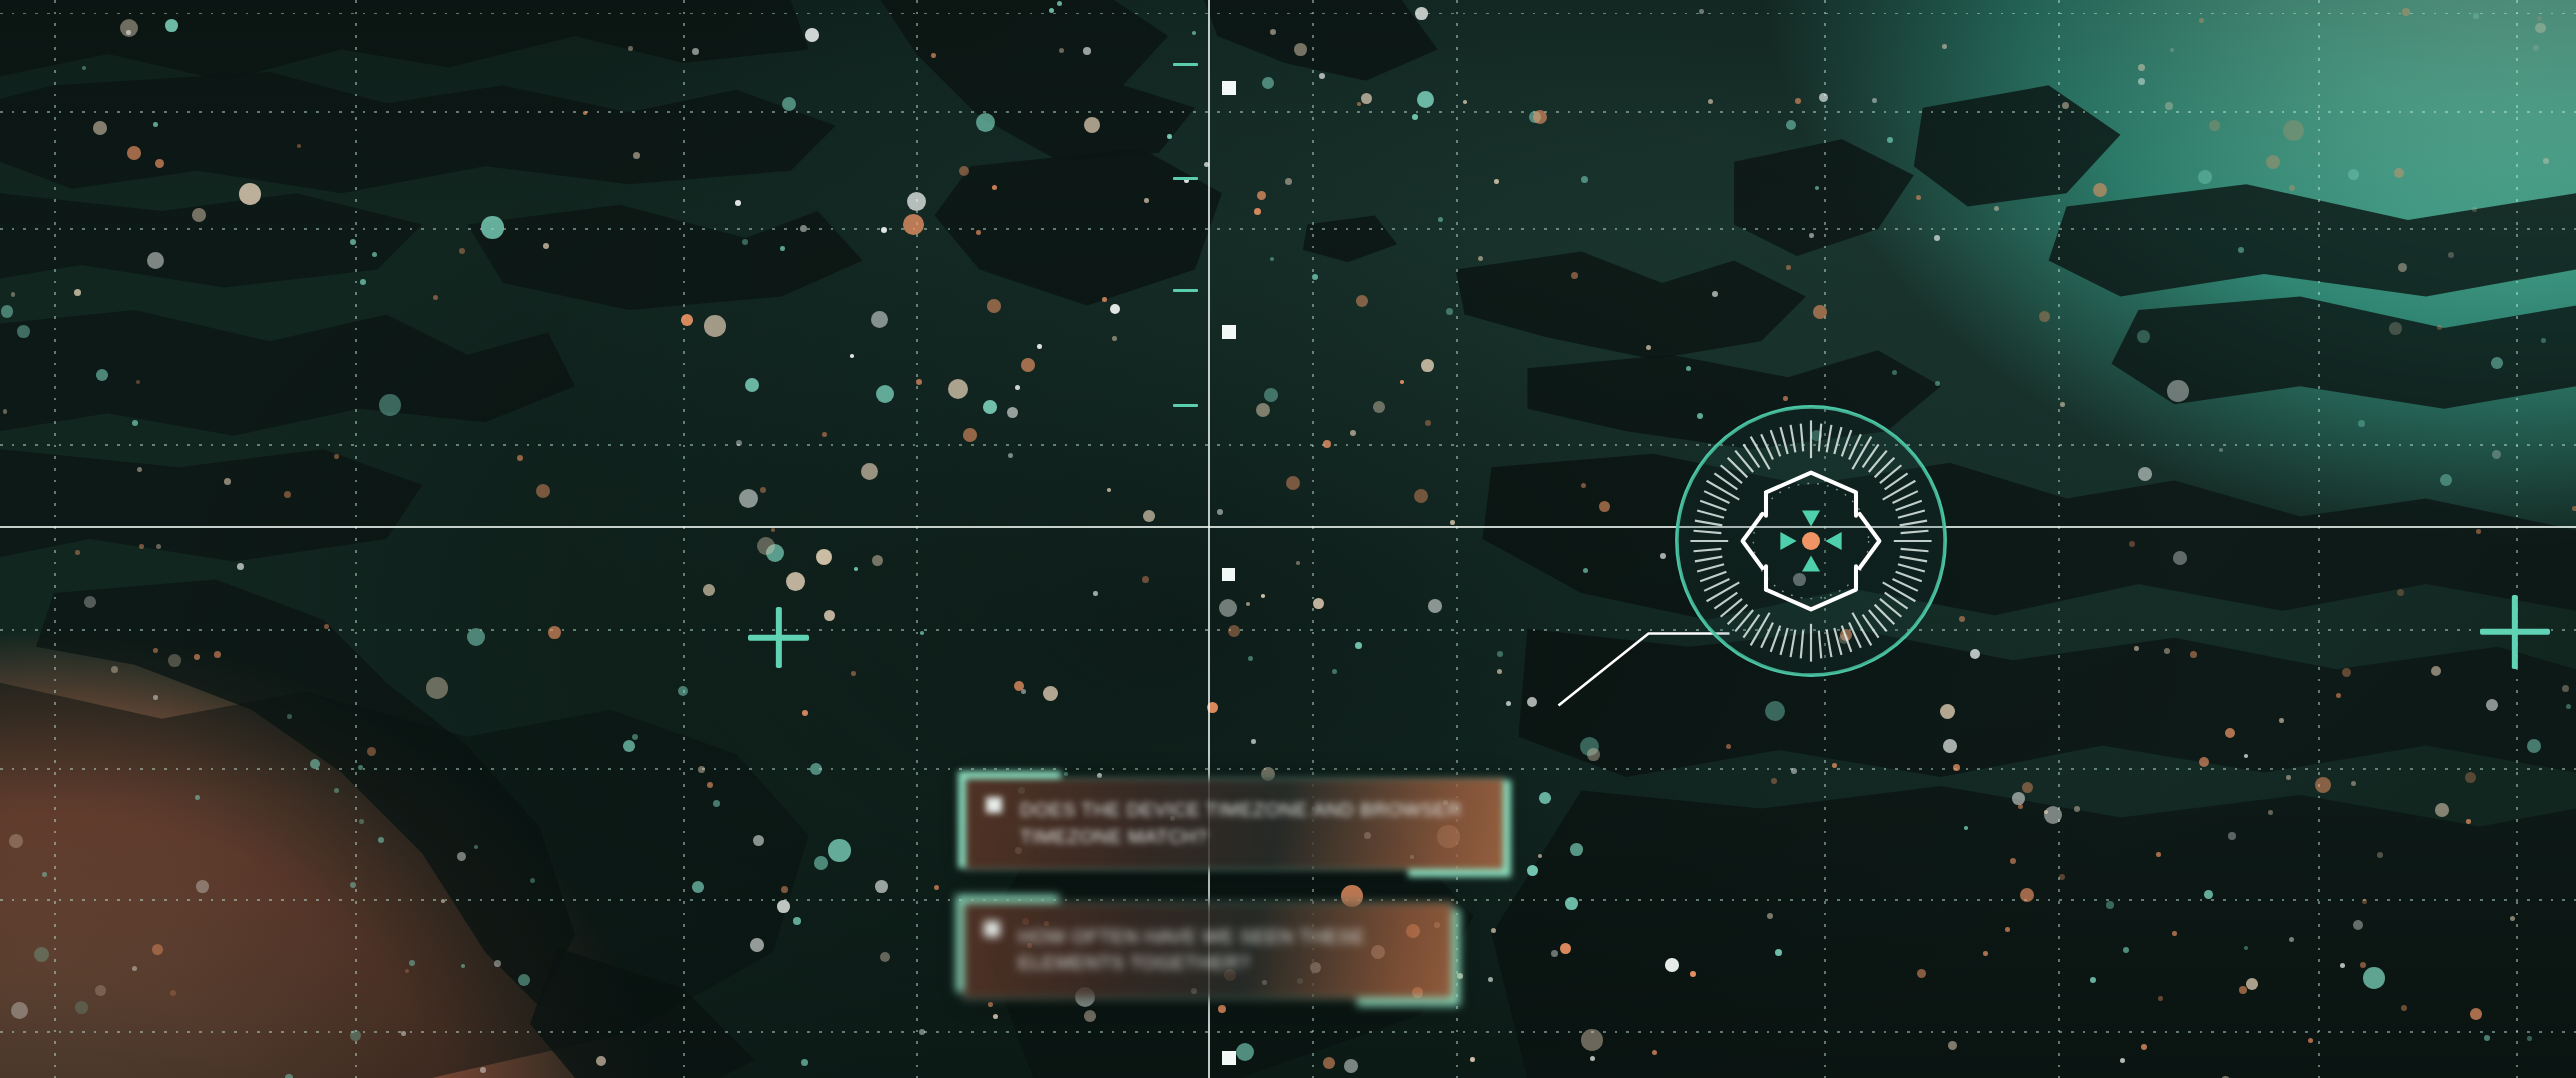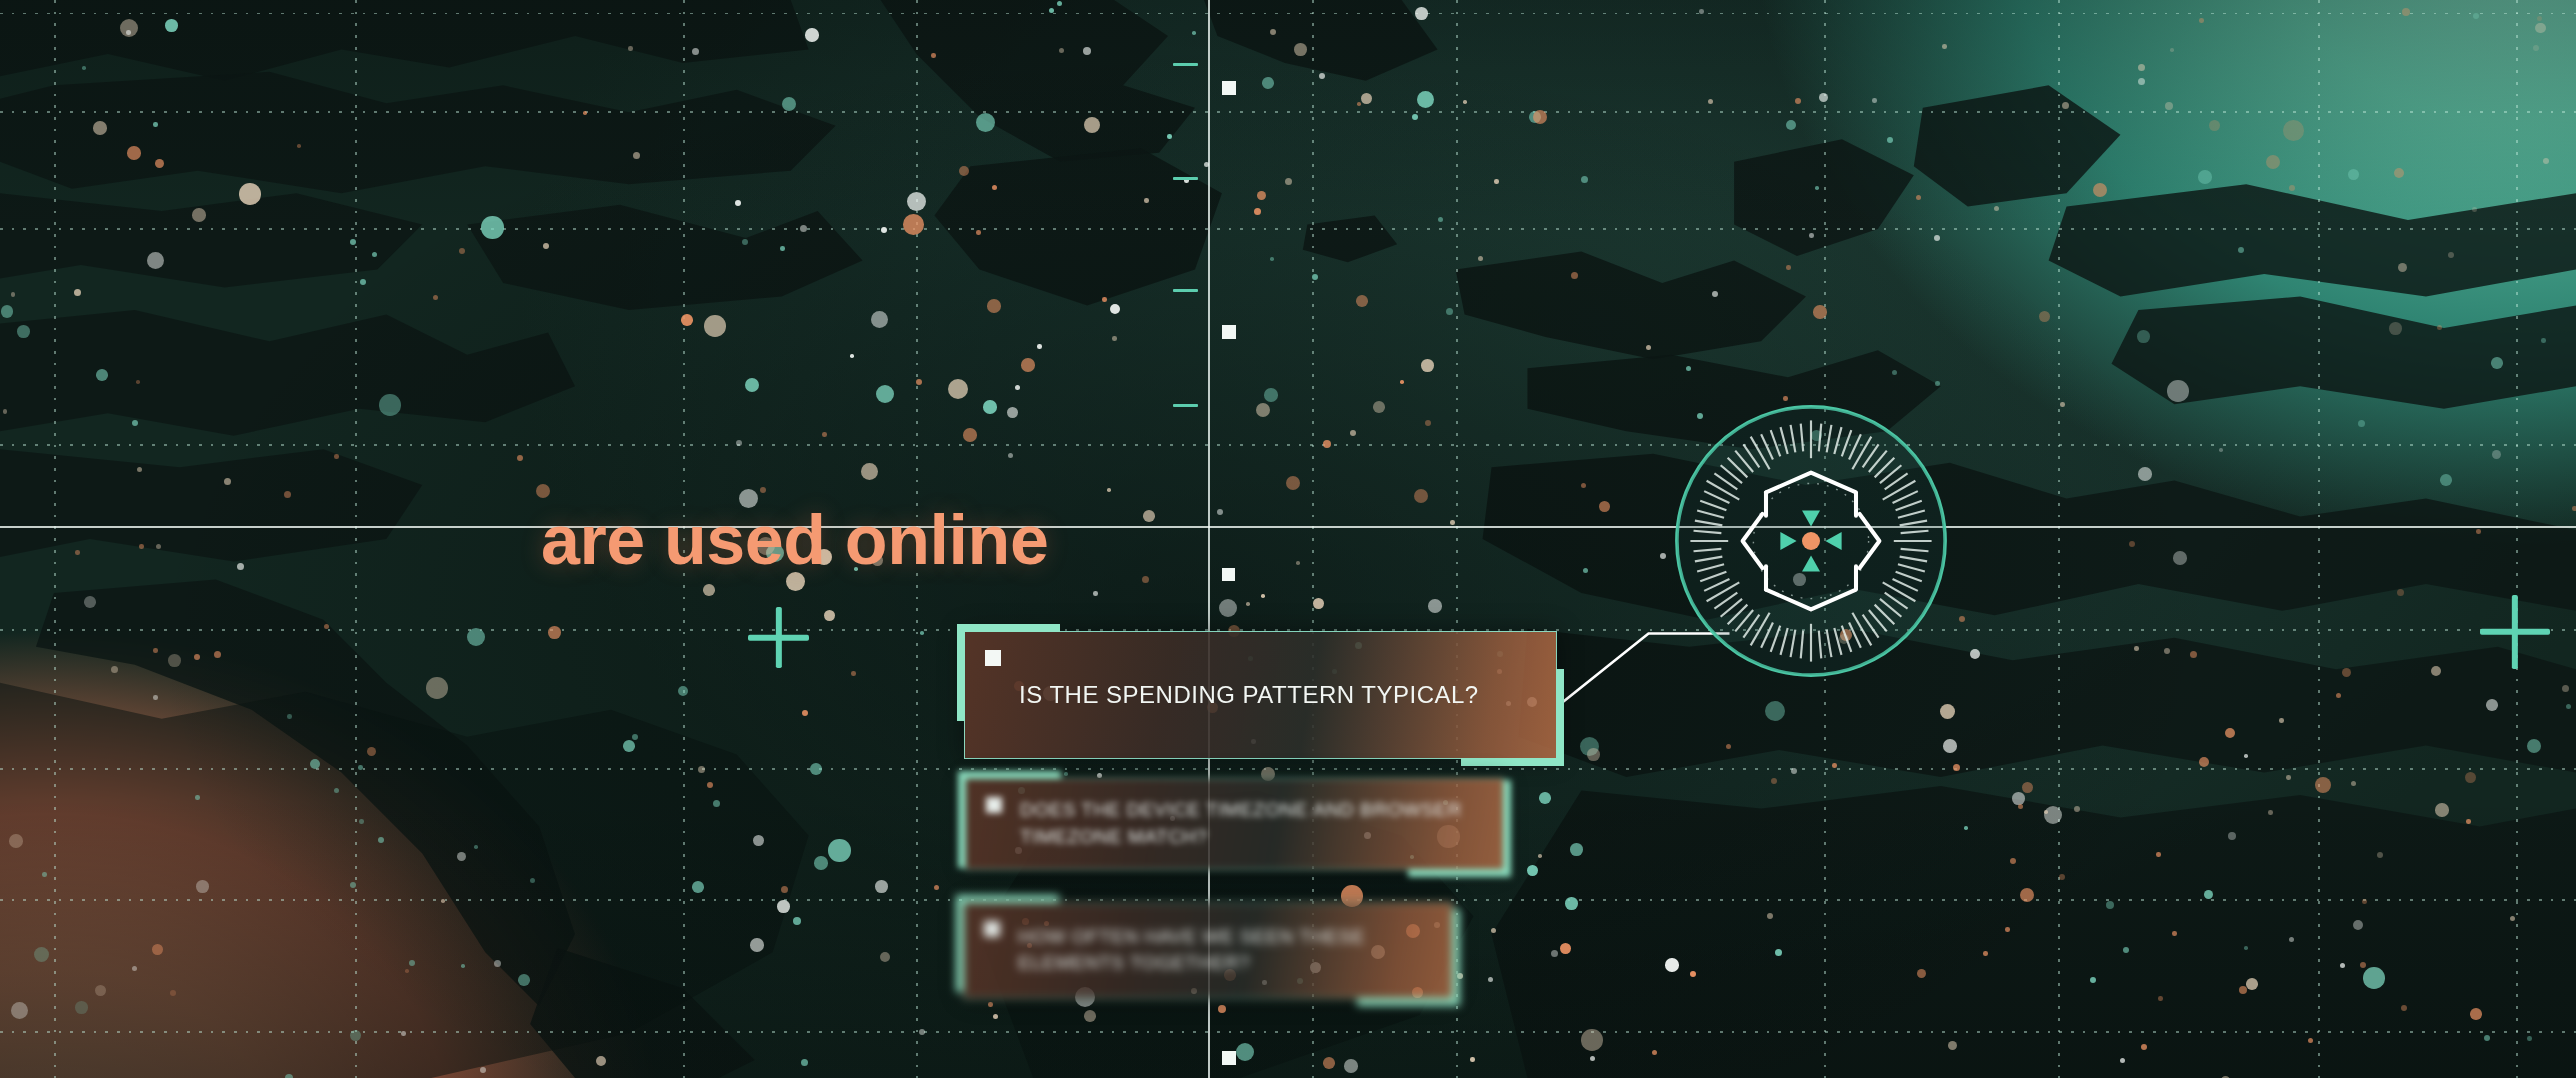--- a/index.html
+++ b/index.html
@@ -720,31 +720,22 @@
         <polygon points="160,176 150,194 170,194"></polygon>
         <polygon points="144,160 126,150 126,170"></polygon>
         <polygon points="176,160 194,150 194,170"></polygon>
       </g>
 
       <circle cx="160" cy="160" r="10" fill="#ef9565"></circle>
     </svg>
   </div>
 
   <h1 id="title" style="left:541px;top:460px;">
-    <span class="l2">are used online</span>
   </h1>
 
-  <div class="card" id="card1">
-    <span class="br-tl h"></span>
-    <span class="br-tl v"></span>
-    <span class="br-br h"></span>
-    <span class="br-br v"></span>
-    <span class="bullet"></span>
-    <span class="ctxt">IS THE SPENDING PATTERN TYPICAL?</span>
-  </div>
 
   <div class="card" id="card2">
     <span class="br-tl h"></span>
     <span class="br-tl v"></span>
     <span class="br-br h"></span>
     <span class="br-br v"></span>
     <span class="bullet"></span>
     <span class="ctxt">DOES THE DEVICE TIMEZONE AND BROWSER TIMEZONE MATCH?</span>
   </div>
 

